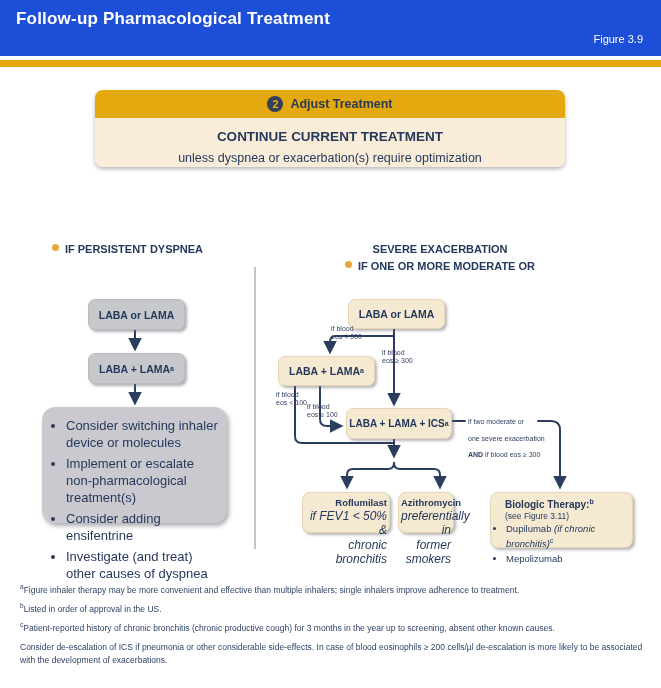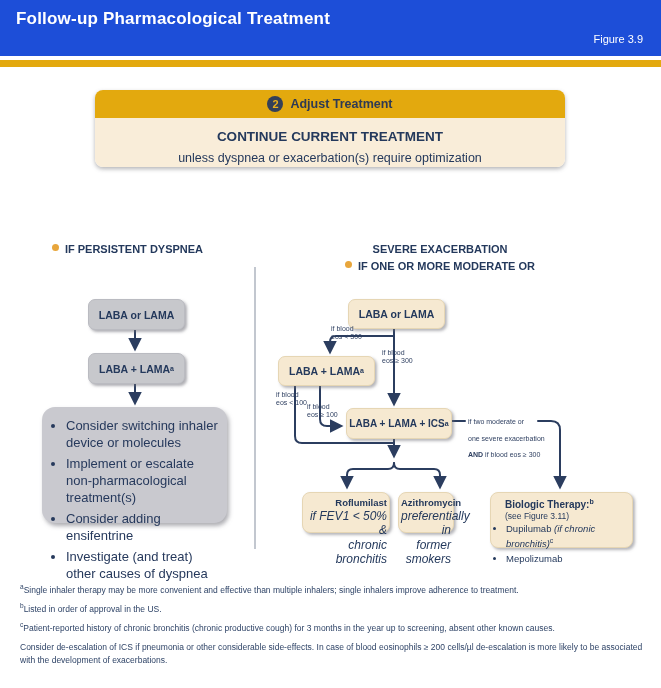--- a/index.html
+++ b/index.html
@@ -185,19 +185,19 @@
   <div class="outcome biologic" style="left:490px;top:492px;width:143px;height:56px;">
     <div class="outcome-title"><span>Biologic Therapy:</span><sup>b</sup></div>
     <div class="biologic-sub">(see Figure 3.11)</div>
     <ul>
       <li><span>Dupilumab </span><i>(if chronic bronchitis)</i><sup>c</sup></li>
       <li><span>Mepolizumab</span><i></i><sup></sup></li>
     </ul>
   </div>
 
   <div class="footnotes">
-    <p class="fn"><sup>a</sup><span>Single inhaler therapy may be more convenient and effective than multiple inhalers; single inhalers improve adherence to treatment.</span></p>
+    <p class="fn"><sup>a</sup><span>Figure inhaler therapy may be more convenient and effective than multiple inhalers; single inhalers improve adherence to treatment.</span></p>
     <p class="fn"><sup>b</sup><span>Listed in order of approval in the US.</span></p>
     <p class="fn"><sup>c</sup><span>Patient-reported history of chronic bronchitis (chronic productive cough) for 3 months in the year up to screening, absent other known causes.</span></p>
     <p class="fn"><sup></sup><span>Consider de-escalation of ICS if pneumonia or other considerable side-effects. In case of blood eosinophils ≥ 200 cells/µl de-escalation is more likely to be associated with the development of exacerbations.</span></p>
   </div>
 
 </div>
 
 </body></html>

